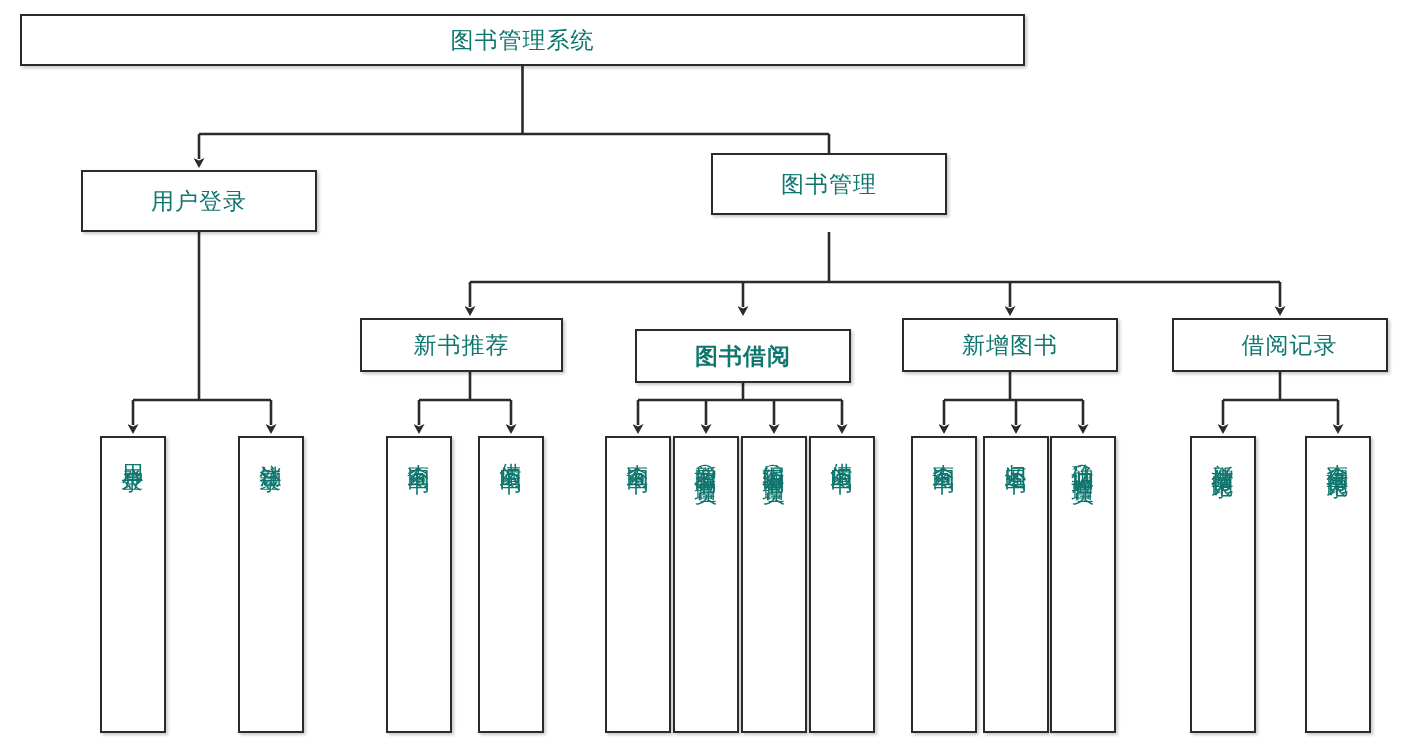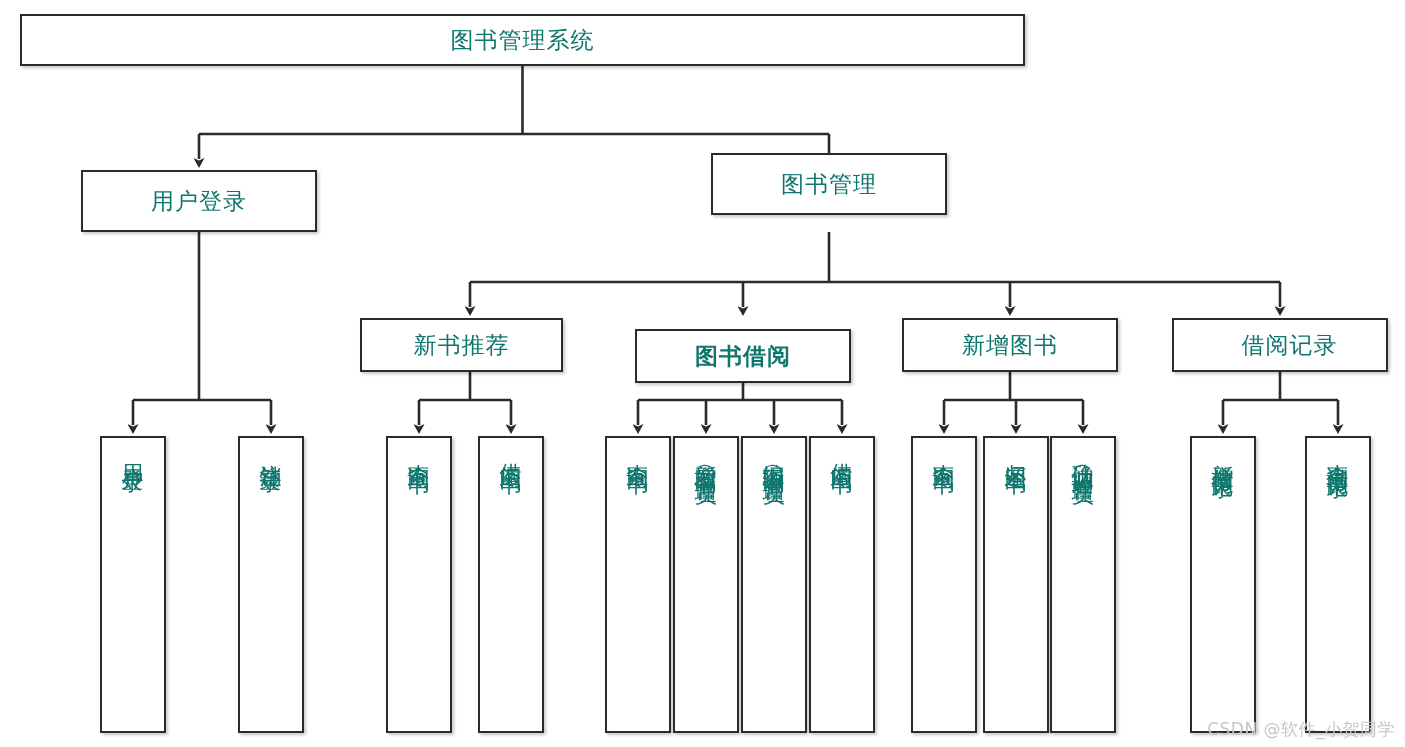--- a/index.html
+++ b/index.html
@@ -172,14 +172,13 @@
         <span class="node-label">确认归还（管理员）</span>
       </div>
       <div class="node vertical" style="left: 1190px; top: 436px; width: 66px; height: 297px;">
         <span class="node-label">新增借阅记录</span>
       </div>
       <div class="node vertical" style="left: 1305px; top: 436px; width: 66px; height: 297px;">
         <span class="node-label">查询借阅记录</span>
       </div>
     </div>
 
-  <div class="watermark">CSDN @软件_小贺同学</div>
 </div>
 
 </body></html>

